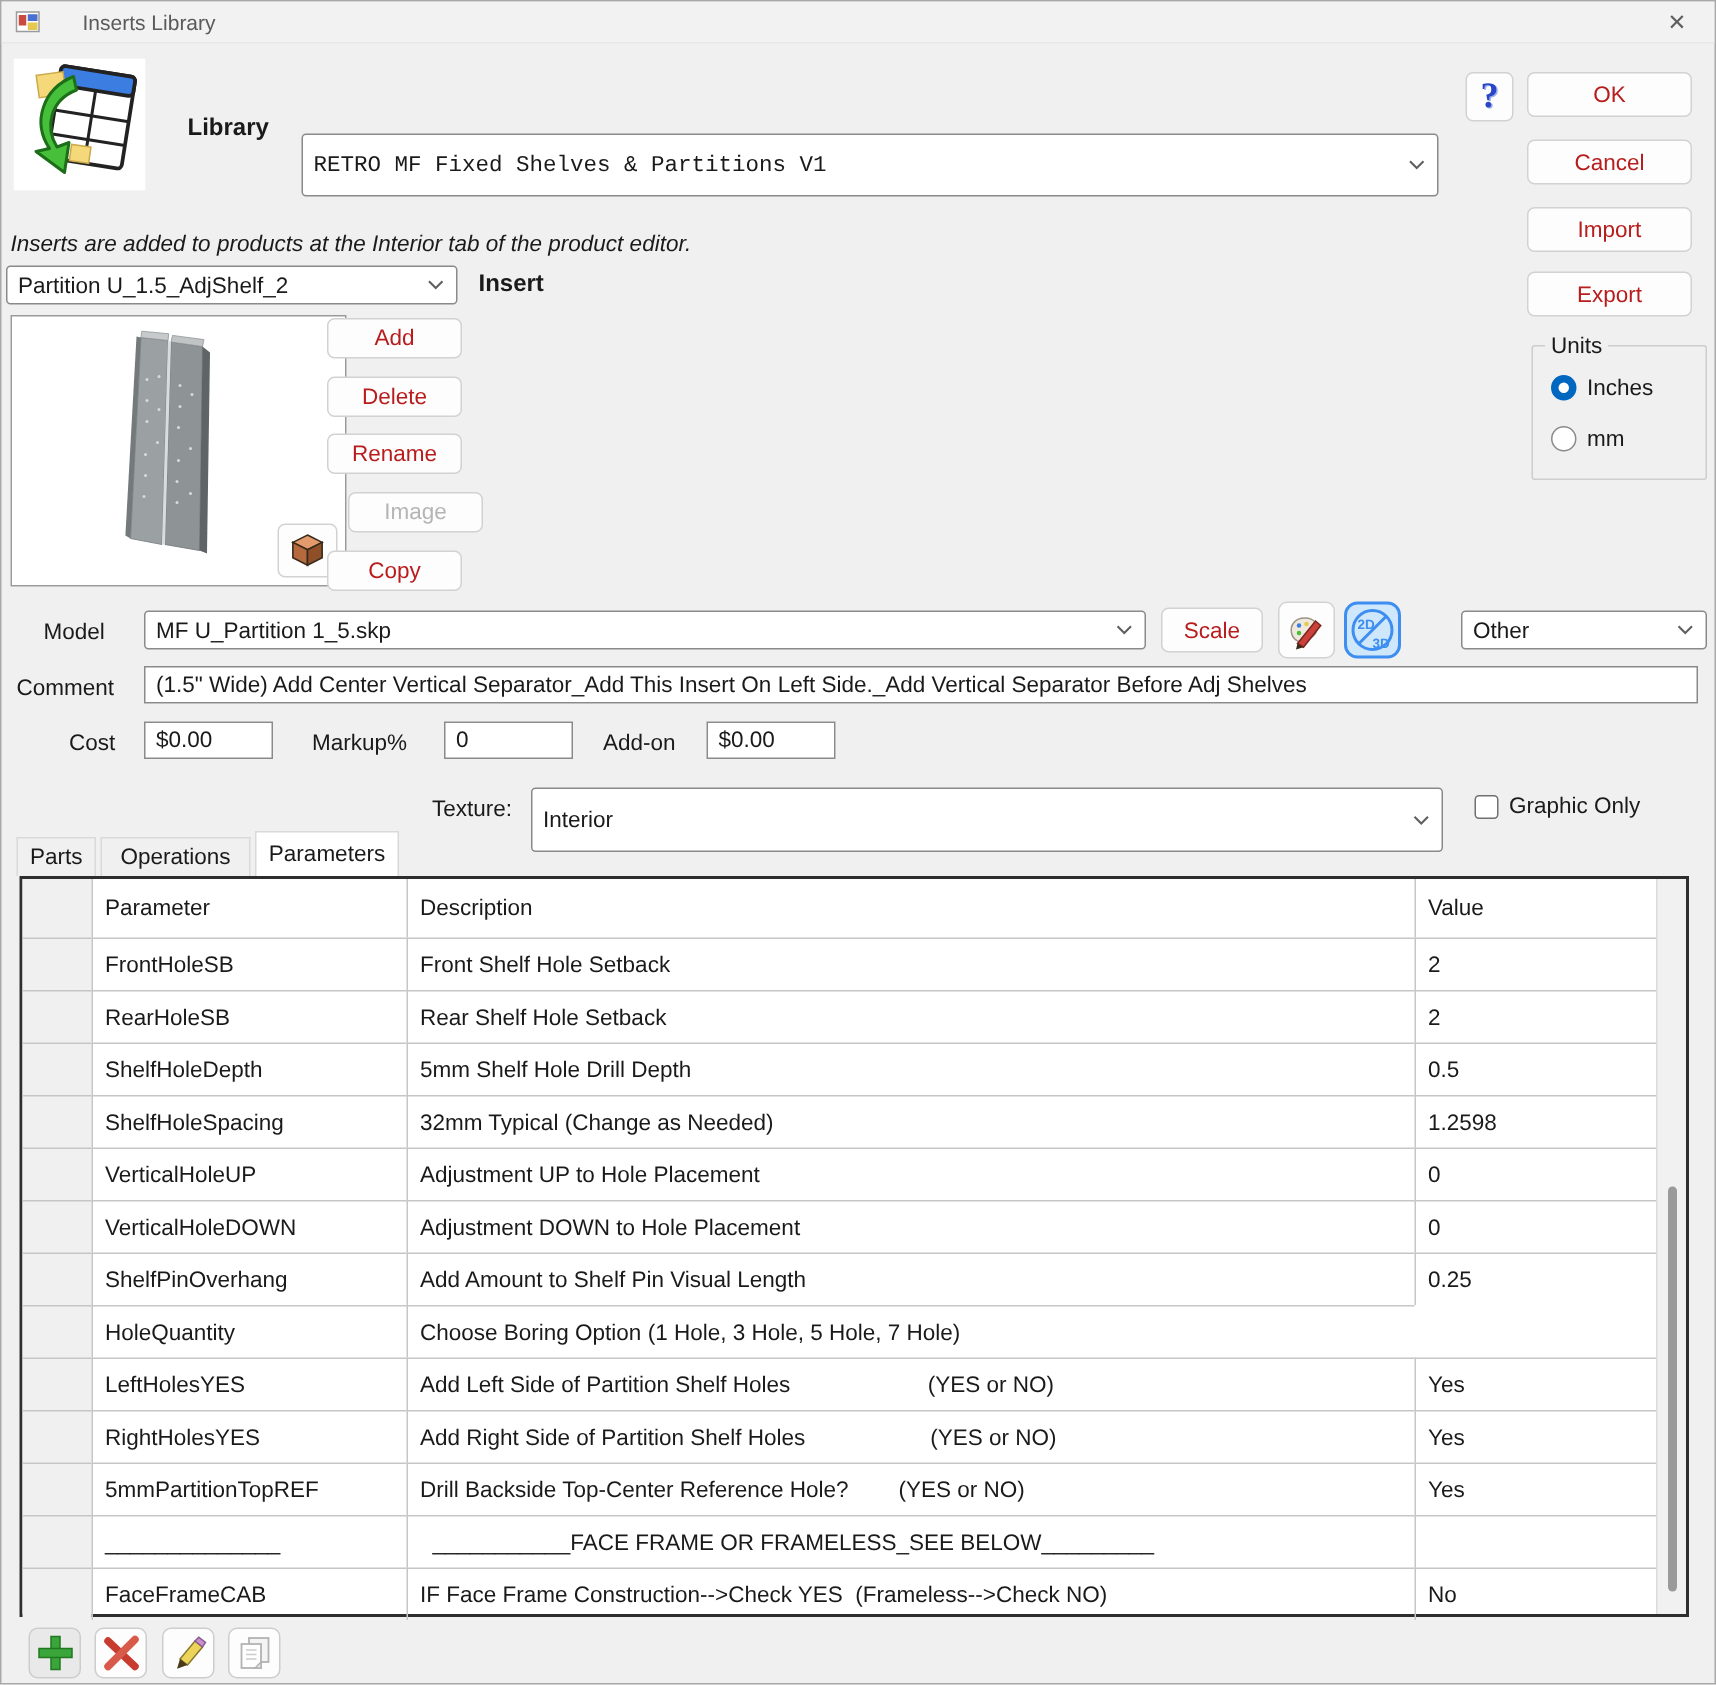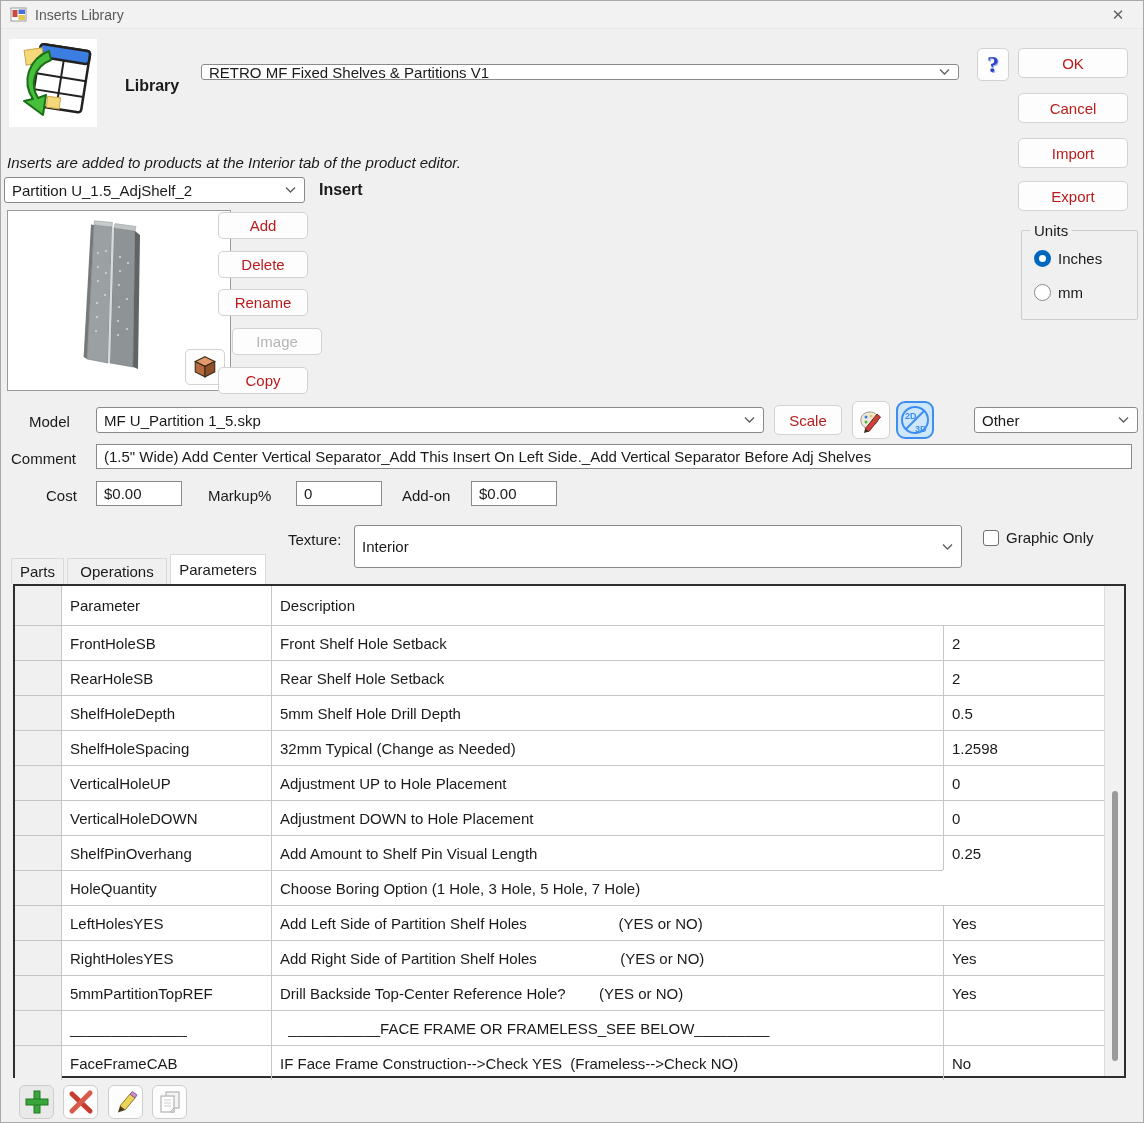--- a/index.html
+++ b/index.html
@@ -5,21 +5,21 @@
   * { margin:0; padding:0; box-sizing:border-box; }
   html,body { background:#cfcfcf; }
   body { font-family:"Liberation Sans", sans-serif; color:#1a1a1a; }
   .window {
     position:relative; width:1144px; height:1123px; background:#f0f0f0;
     border:1px solid #a9a9a9; overflow:hidden; font-size:15px;
   }
   .abs { position:absolute; }
   
   .titlebar { position:absolute; left:0; top:0; width:100%; height:28px; background:#f2f2f2;
-    display:flex; align-items:center; border-bottom:1px solid #e7e7e7; }
+    display:flex; align-items:center; border-bottom:1px solid #e7e7e7;gap:20px; }
   .titlebar .ticon { margin-left:9px; width:17px; height:17px; }
   .titlebar .ttext { margin-left:8px; font-size:14px; color:#5a5a5a; }
   .close-btn { position:absolute; right:8px; top:0; width:34px; height:28px; display:flex;
     align-items:center; justify-content:center; color:#5f5f5f; font-size:15px; cursor:default; }
   
   .btn { position:absolute; background:#fdfdfd; border:1px solid #d2d2d2; border-radius:5px;
     display:flex; align-items:center; justify-content:center; font-size:15px; color:#b91c1c; }
   .btn.disabled { color:#b5b5b5; }
   .combo { position:absolute; background:#fff; border:1px solid #8a8a8a; border-radius:3px;
     display:flex; align-items:center; padding:0 26px 0 7px; font-size:15px; overflow:hidden; white-space:nowrap; }
@@ -95,21 +95,21 @@
       <line x1="26" y1="38" x2="76" y2="38" stroke="#222" stroke-width="2"></line>
       <line x1="26" y1="54" x2="76" y2="54" stroke="#222" stroke-width="2"></line>
       <line x1="51" y1="21" x2="51" y2="70" stroke="#222" stroke-width="2"></line>
     </g>
     <rect x="16" y="10" width="18" height="15" fill="#f5d87a" stroke="#caa94a" transform="rotate(-8 25 17)"></rect>
     <path d="M40,12 C20,20 12,42 24,60 L15,62 L34,76 L37,56 L29,59 C21,46 24,28 42,21 Z" fill="#46c03a" stroke="#1d6e18" stroke-width="2" stroke-linejoin="round"></path>
     <rect x="38" y="58" width="13" height="11" fill="#f5d87a" stroke="#caa94a" transform="rotate(8 44 63)"></rect>
   </svg>
 
   <span class="lbl bold" style="left:124px; top:76px; font-size:16px;">Library</span>
-  <div class="combo" style="left:200px; top:63px; width:758px; height:16px;">
+  <div class="combo" style="left:200px; top:88px; width:758px; height:42px;font-family:Liberation Mono, monospace;">
     <span>RETRO MF Fixed Shelves &amp; Partitions V1</span>
     <svg class="chev" viewBox="0 0 11 7">
       <polyline points="1,1 5.5,5.5 10,1" fill="none" stroke="#606060" stroke-width="1.4"></polyline>
     </svg>
   </div>
 
   <div class="help-btn">?</div>
   <div class="btn" style="left:1017px; top:47px; width:110px; height:30px;">OK</div>
   <div class="btn" style="left:1017px; top:92px; width:110px; height:30px;">Cancel</div>
   <div class="btn" style="left:1017px; top:137px; width:110px; height:30px;">Import</div>
@@ -253,20 +253,21 @@
   </div>
   <div class="tab active" style="left:169px; width:96px;">
     <span>Parameters</span>
   </div>
 
   <div class="ptable">
     <div class="trow head">
       <div class="tcell"></div>
       <div class="tcell">Parameter</div>
       <div class="tcell">Description</div>
+      <div class="tcell">Value</div>
     </div>
     <div class="trow">
       <div class="tcell"></div>
       <div class="tcell">FrontHoleSB</div>
       <div class="tcell">Front Shelf Hole Setback</div>
       <div class="tcell">2</div>
     </div>
     <div class="trow">
       <div class="tcell"></div>
       <div class="tcell">RearHoleSB</div>

